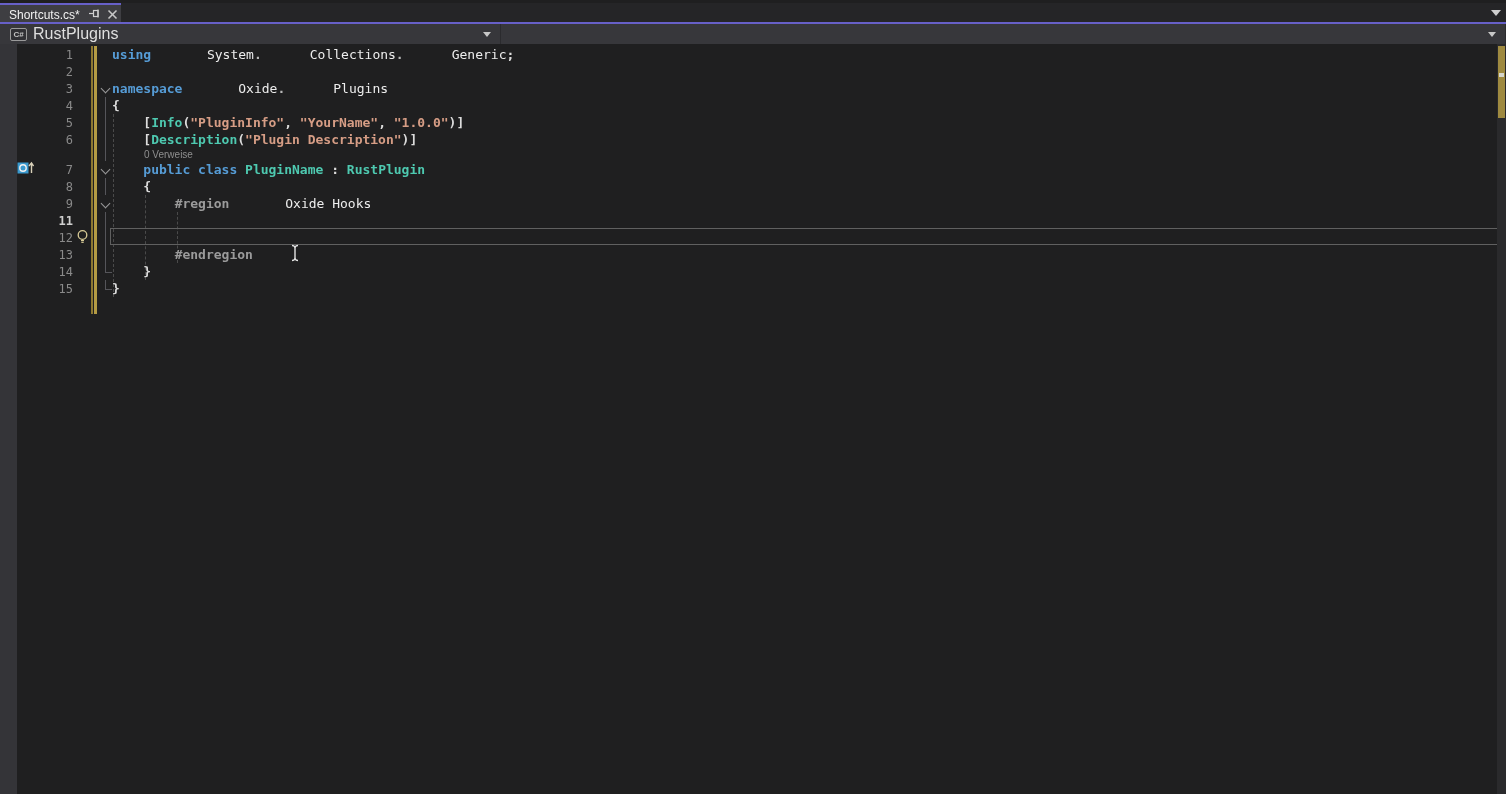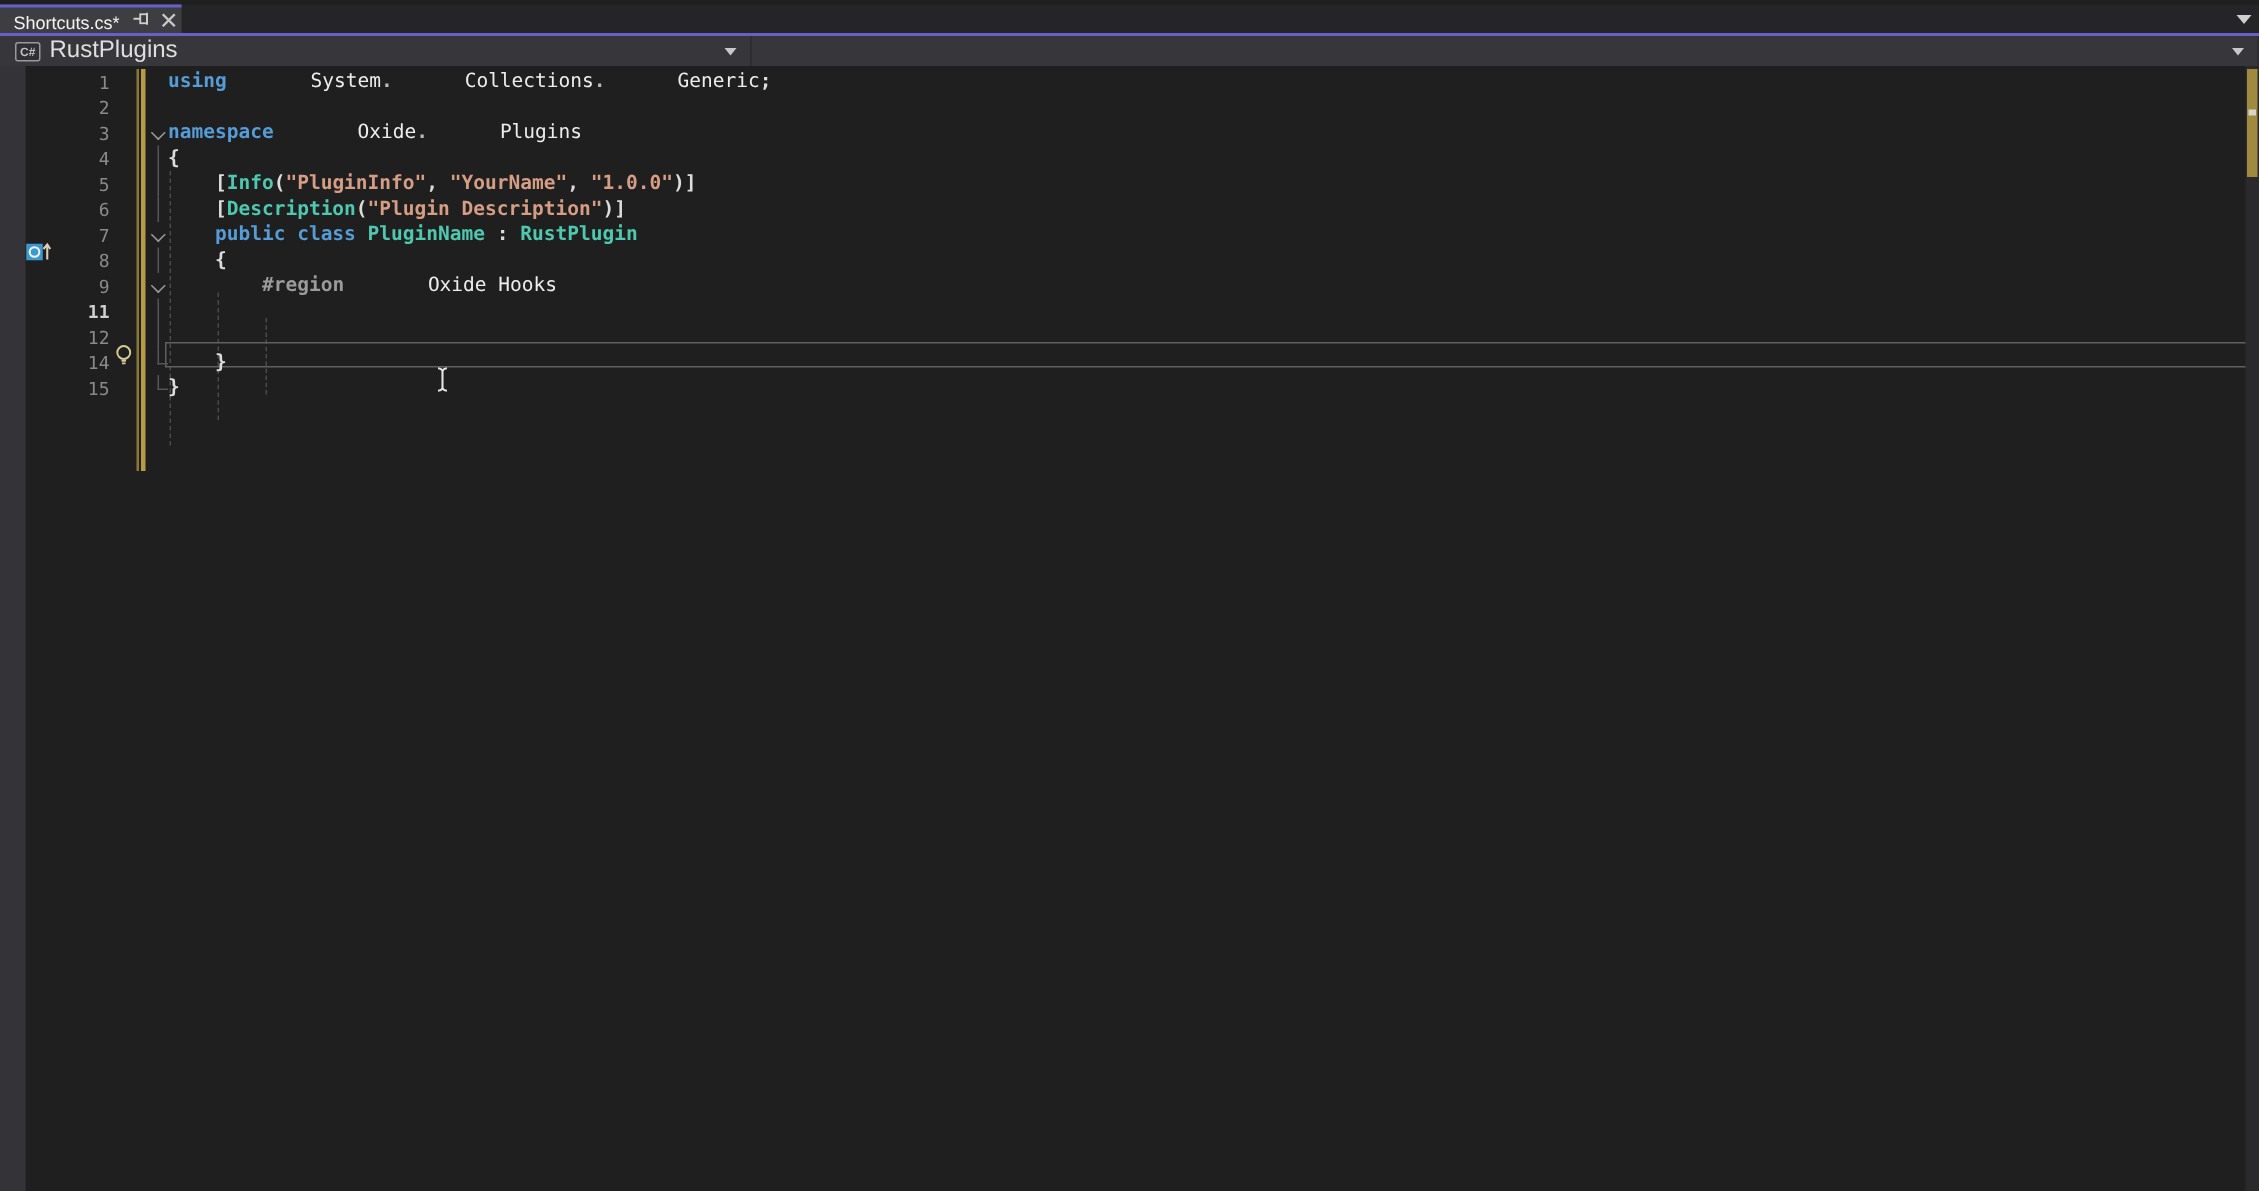--- a/index.html
+++ b/index.html
@@ -173,20 +173,25 @@
       <div class="row">
         <span class="ln">5</span>
         <span class="ol ol-v"></span>
         <span class="code"><span class="tk-p">    [</span><span class="tk-t">Info</span><span class="tk-p">(</span><span class="tk-s">"PluginInfo"</span><span class="tk-p">, </span><span class="tk-s">"YourName"</span><span class="tk-p">, </span><span class="tk-s">"1.0.0"</span><span class="tk-p">)]</span></span>
       </div>
       <div class="row">
         <span class="ln">6</span>
         <span class="ol ol-v"></span>
         <span class="code"><span class="tk-p">    [</span><span class="tk-t">Description</span><span class="tk-p">(</span><span class="tk-s">"Plugin Description"</span><span class="tk-p">)]</span></span>
       </div>
+      <div class="codelens-row">
+        <span class="cl-spacer"></span>
+        <span class="ol ol-v"></span>
+        <span class="codelens-text">0 Verweise</span>
+      </div>
       <div class="row">
         <span class="ln">7</span>
         <span class="ol ol-chev"></span>
         <span class="code"><span class="tk-p">    </span><span class="tk-k">public class </span><span class="tk-t">PluginName</span><span class="tk-p"> : </span><span class="tk-t">RustPlugin</span></span>
       </div>
       <div class="row">
         <span class="ln">8</span>
         <span class="ol ol-v"></span>
         <span class="code"><span class="tk-p">    {</span></span>
       </div>
@@ -197,20 +202,25 @@
       </div>
       <div class="row">
         <span class="ln cur">11</span>
         <span class="ol ol-v"></span>
         <span class="code"></span>
       </div>
       <div class="row">
         <span class="ln">12</span>
         <span class="ol ol-v"></span>
         <span class="code"></span>
+      </div>
+      <div class="row">
+        <span class="ln">13</span>
+        <span class="ol ol-v"></span>
+        <span class="code"><span class="tk-p">        </span><span class="tk-pre">#endregion</span></span>
       </div>
       <div class="row">
         <span class="ln">14</span>
         <span class="ol ol-end"></span>
         <span class="code"><span class="tk-p">    }</span></span>
       </div>
       <div class="row">
         <span class="ln">15</span>
         <span class="ol ol-end"></span>
         <span class="code"><span class="tk-p">}</span></span>

